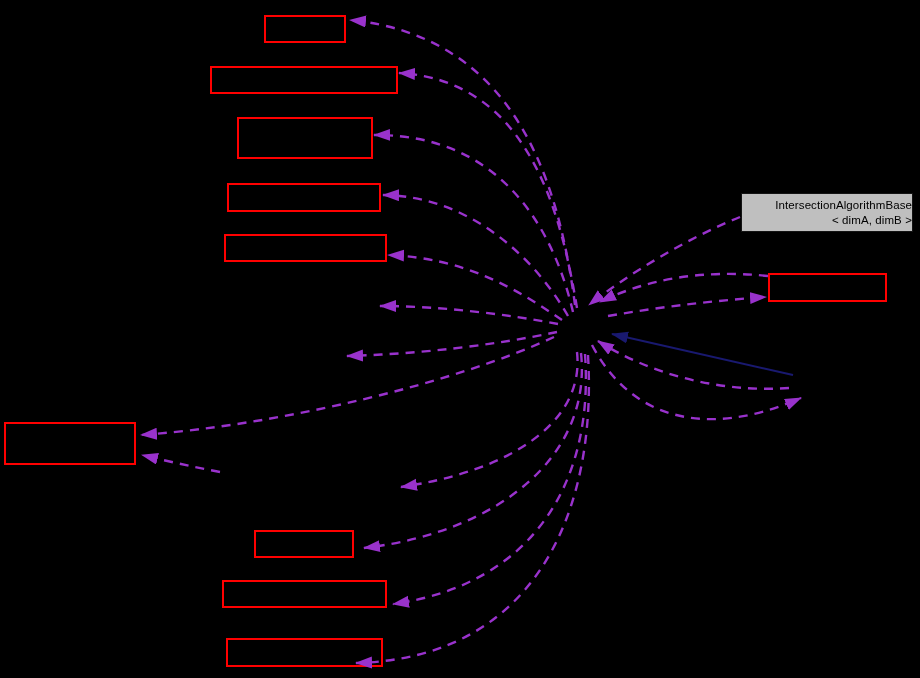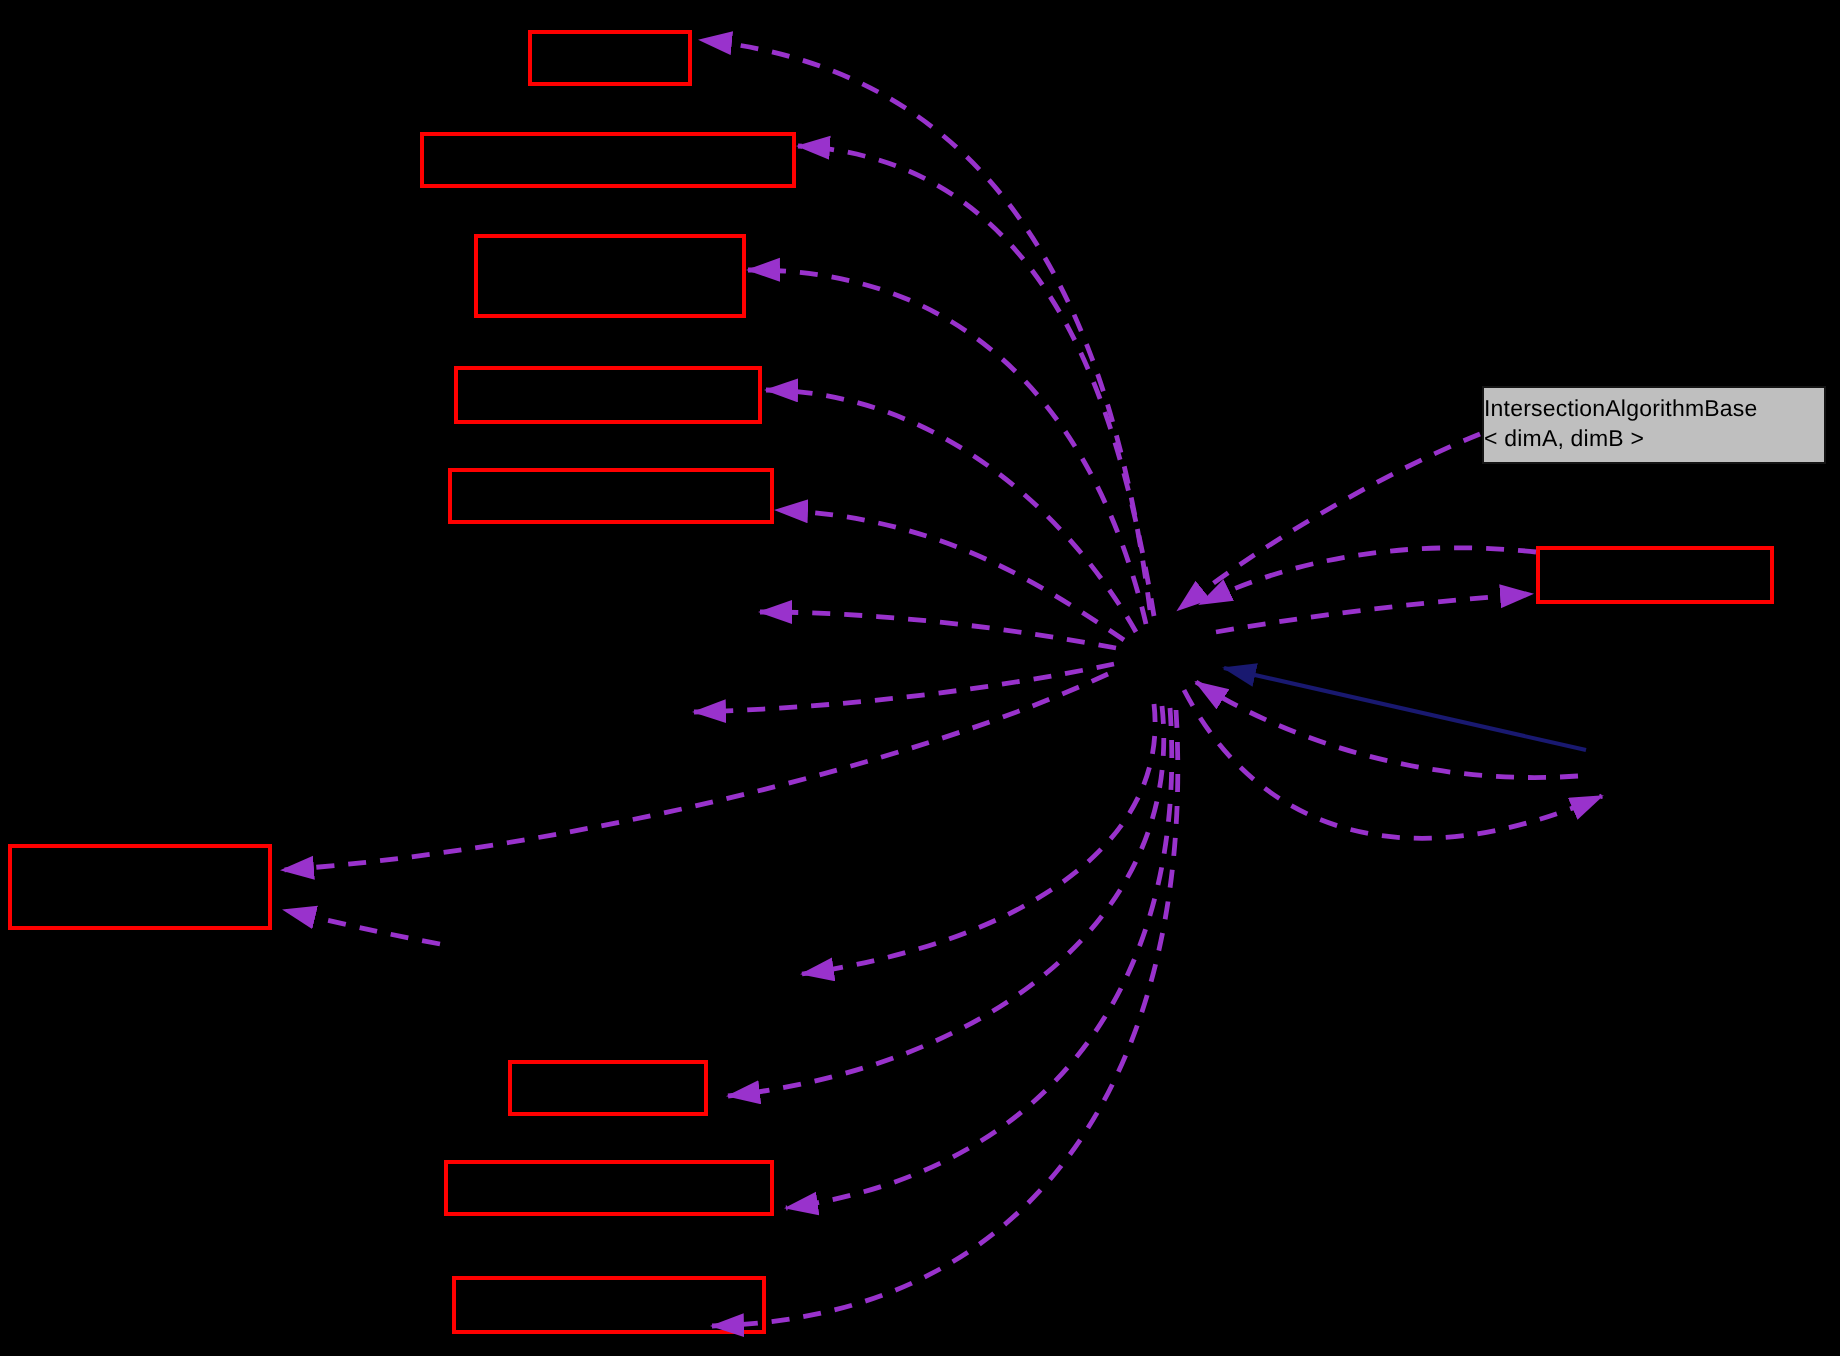--- a/index.html
+++ b/index.html
@@ -2,21 +2,21 @@
 <html><head>
 <meta charset="utf-8">
 <style>
   html,body{margin:0;padding:0;background:#000;width:920px;height:678px;overflow:hidden;
             font-family:"Liberation Sans", sans-serif;}
   .stage{position:relative;width:920px;height:678px;background:#000;}
   #graph{position:absolute;left:0;top:0;width:920px;height:678px;}
   .current-node{
     position:absolute;left:741px;top:193px;width:172px;height:39px;
     box-sizing:border-box;border:1px solid #141414;
-    display:flex;flex-direction:column;justify-content:center;align-items:flex-start;
+    display:flex;flex-direction:column;justify-content:center;align-items:flex-end;
     font-size:11.5px;line-height:14.5px;text-align:center;letter-spacing:0.1px;
   }
   .current-node span{display:block;white-space:nowrap;}
 </style>
 </head>
 <body>
 
 <div class="stage" style="background: rgb(0, 0, 0);">
   <svg id="graph" viewBox="0 0 920 678" xmlns="http://www.w3.org/2000/svg">
     <defs>

